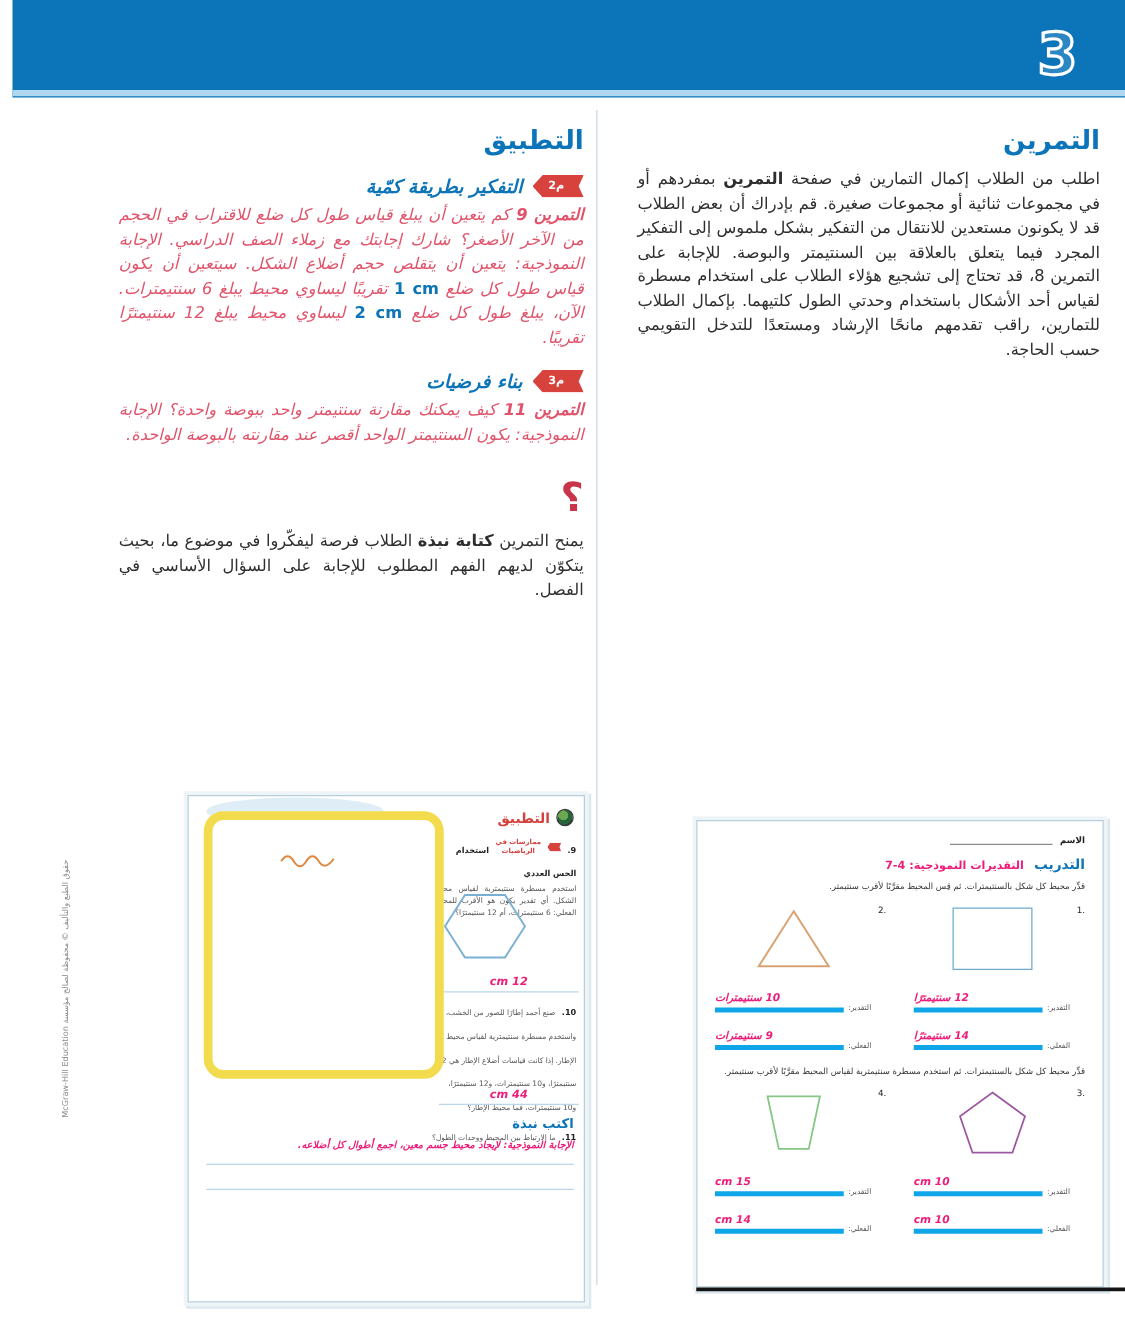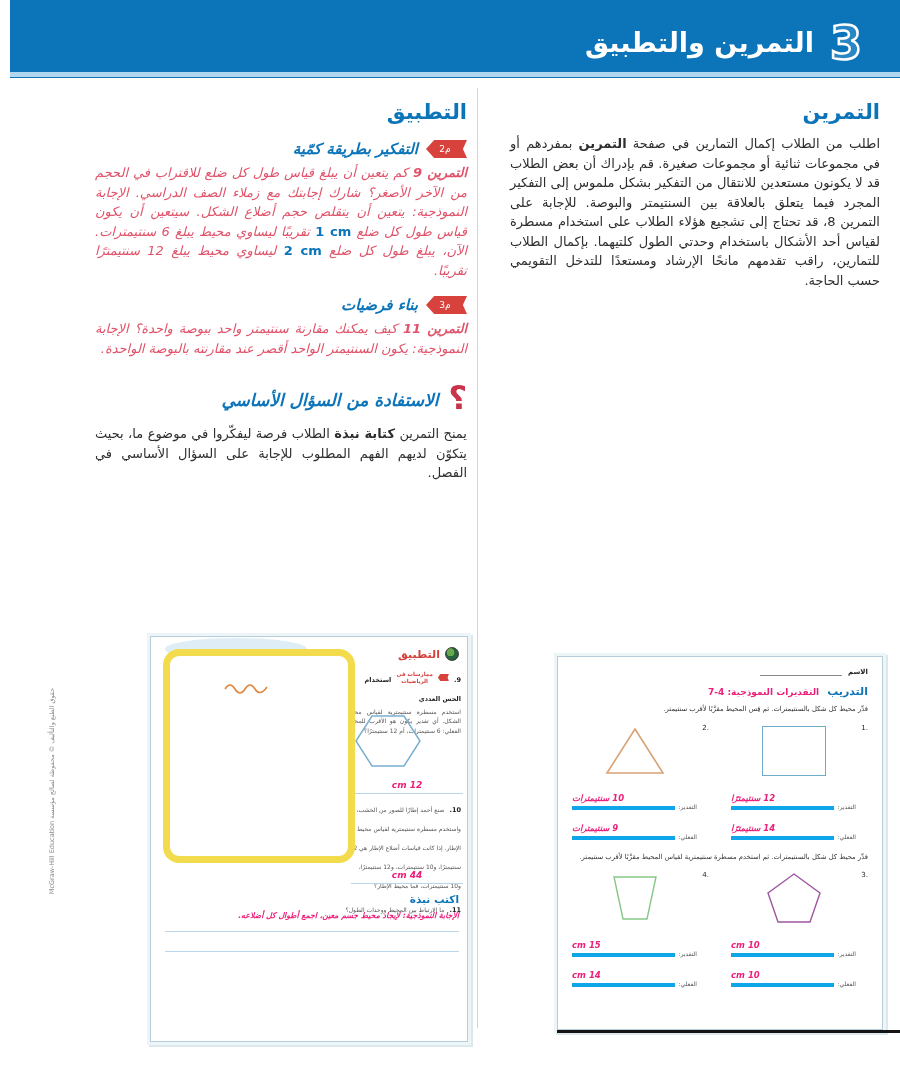--- a/index.html
+++ b/index.html
@@ -18,21 +18,21 @@
   .divider{position:absolute;left:477px;top:88px;width:1px;height:940px;background:#ccd8df;}
   .col{position:absolute;top:100px;}
   .col-practice{right:20px;width:370px;}
   .col-app{left:95px;width:372px;}
   h2.blue{color:#0C74B8;font-size:21px;font-weight:bold;margin:0 0 10px;}
   p.body{font-size:13px;line-height:1.5;text-align:justify;margin:0;color:#2e2e2e;}
   .b{font-weight:bold;}
   .mp-row{display:flex;align-items:center;gap:8px;margin:16px 0 5px;}
   .mp-badge{flex:none;width:38px;height:18px;background:#D8423C;color:#fff;
             clip-path:polygon(0 50%,20% 0,100% 0,90% 50%,100% 100%,20% 100%);
-            font-size:9px;font-weight:normal;display:flex;align-items:center;justify-content:center;padding-right:3px;}
+            font-size:9px;font-weight:bold;display:flex;align-items:center;justify-content:center;padding-right:3px;}
   .mp-heading{color:#0C74B8;font-size:15px;font-weight:bold;font-style:italic;}
   p.red{font-size:13px;line-height:1.5;color:#E0536A;font-style:italic;text-align:justify;margin:0;}
   p.red .lbl{font-weight:bold;}
   .cm{color:#0C74B8;font-weight:bold;font-style:normal;direction:ltr;unicode-bidi:embed;}
   .eq-row{display:flex;align-items:center;gap:10px;margin:26px 0 8px;}
   .eq-icon{color:#C9344A;font-size:32px;font-weight:bold;line-height:1;transform:translateY(-2px);}
   .eq-heading{color:#0C74B8;font-size:17px;font-weight:bold;font-style:italic;}
   
   .thumb{position:absolute;background:#fff;border:1px solid #b7cdd9;box-shadow:0 0 0 3px #eef5f9,2px 2px 0 3px #dde8ee;}
   .thumb-practice{left:557px;top:656px;width:326px;height:374px;padding:10px 14px;box-sizing:border-box;}
@@ -80,21 +80,20 @@
   .unit{font-size:11.5px;color:#141414;}
   .side-copy{position:absolute;left:48px;top:952px;width:322px;transform-origin:0 0;transform:rotate(-90deg);
              font-size:6.5px;color:#8a8a8a;text-align:center;direction:rtl;}
   svg{display:block;}
 </style>
 </head>
 <body>
 
 <div class="hdr">
   <span class="hdr-num">3</span>
-  <h1 class="hdr-title">التمرين والتطبيق</h1>
 </div>
 <div class="hdr-strip"></div>
 <div class="divider"></div>
 
 <section class="col col-practice">
   <h2 class="blue">التمرين</h2>
   <p class="body"><span>اطلب من الطلاب إكمال التمارين في صفحة </span><span class="b">التمرين</span><span> بمفردهم أو في مجموعات ثنائية أو مجموعات صغيرة. قم بإدراك أن بعض الطلاب قد لا يكونون مستعدين للانتقال من التفكير بشكل ملموس إلى التفكير المجرد فيما يتعلق بالعلاقة بين السنتيمتر والبوصة. للإجابة على التمرين 8، قد تحتاج إلى تشجيع هؤلاء الطلاب على استخدام مسطرة لقياس أحد الأشكال باستخدام وحدتي الطول كلتيهما. بإكمال الطلاب للتمارين، راقب تقدمهم مانحًا الإرشاد ومستعدًا للتدخل التقويمي حسب الحاجة.</span></p>
 </section>
 
 <section class="col col-app">
@@ -107,21 +106,20 @@
   <p class="red"><span class="lbl">التمرين 9</span><span> كم يتعين أن يبلغ قياس طول كل ضلع للاقتراب في الحجم من الآخر الأصغر؟ شارك إجابتك مع زملاء الصف الدراسي. الإجابة النموذجية: يتعين أن يتقلص حجم أضلاع الشكل. سيتعين أن يكون قياس طول كل ضلع </span><span class="cm">1 cm</span><span> تقريبًا ليساوي محيط يبلغ 6 سنتيمترات. الآن، يبلغ طول كل ضلع </span><span class="cm">2 cm</span><span> ليساوي محيط يبلغ 12 سنتيمترًا تقريبًا.</span></p>
 
   <div class="mp-row">
     <span class="mp-badge">م3</span>
     <span class="mp-heading">بناء فرضيات</span>
   </div>
   <p class="red"><span class="lbl">التمرين 11</span><span> كيف يمكنك مقارنة سنتيمتر واحد ببوصة واحدة؟ الإجابة النموذجية: يكون السنتيمتر الواحد أقصر عند مقارنته بالبوصة الواحدة.</span></p>
 
   <div class="eq-row">
     <span class="eq-icon">؟</span>
-    <span class="eq-heading">الاستفادة من السؤال الأساسي</span>
   </div>
   <p class="body"><span>يمنح التمرين </span><span class="b">كتابة نبذة</span><span> الطلاب فرصة ليفكّروا في موضوع ما، بحيث يتكوّن لديهم الفهم المطلوب للإجابة على السؤال الأساسي في الفصل.</span></p>
 </section>
 
 <div class="thumb thumb-practice">
   <div class="name-row">
     <span class="name-label">الاسم</span>
     <span class="name-line"></span>
   </div>
   <div class="wsp-head">

